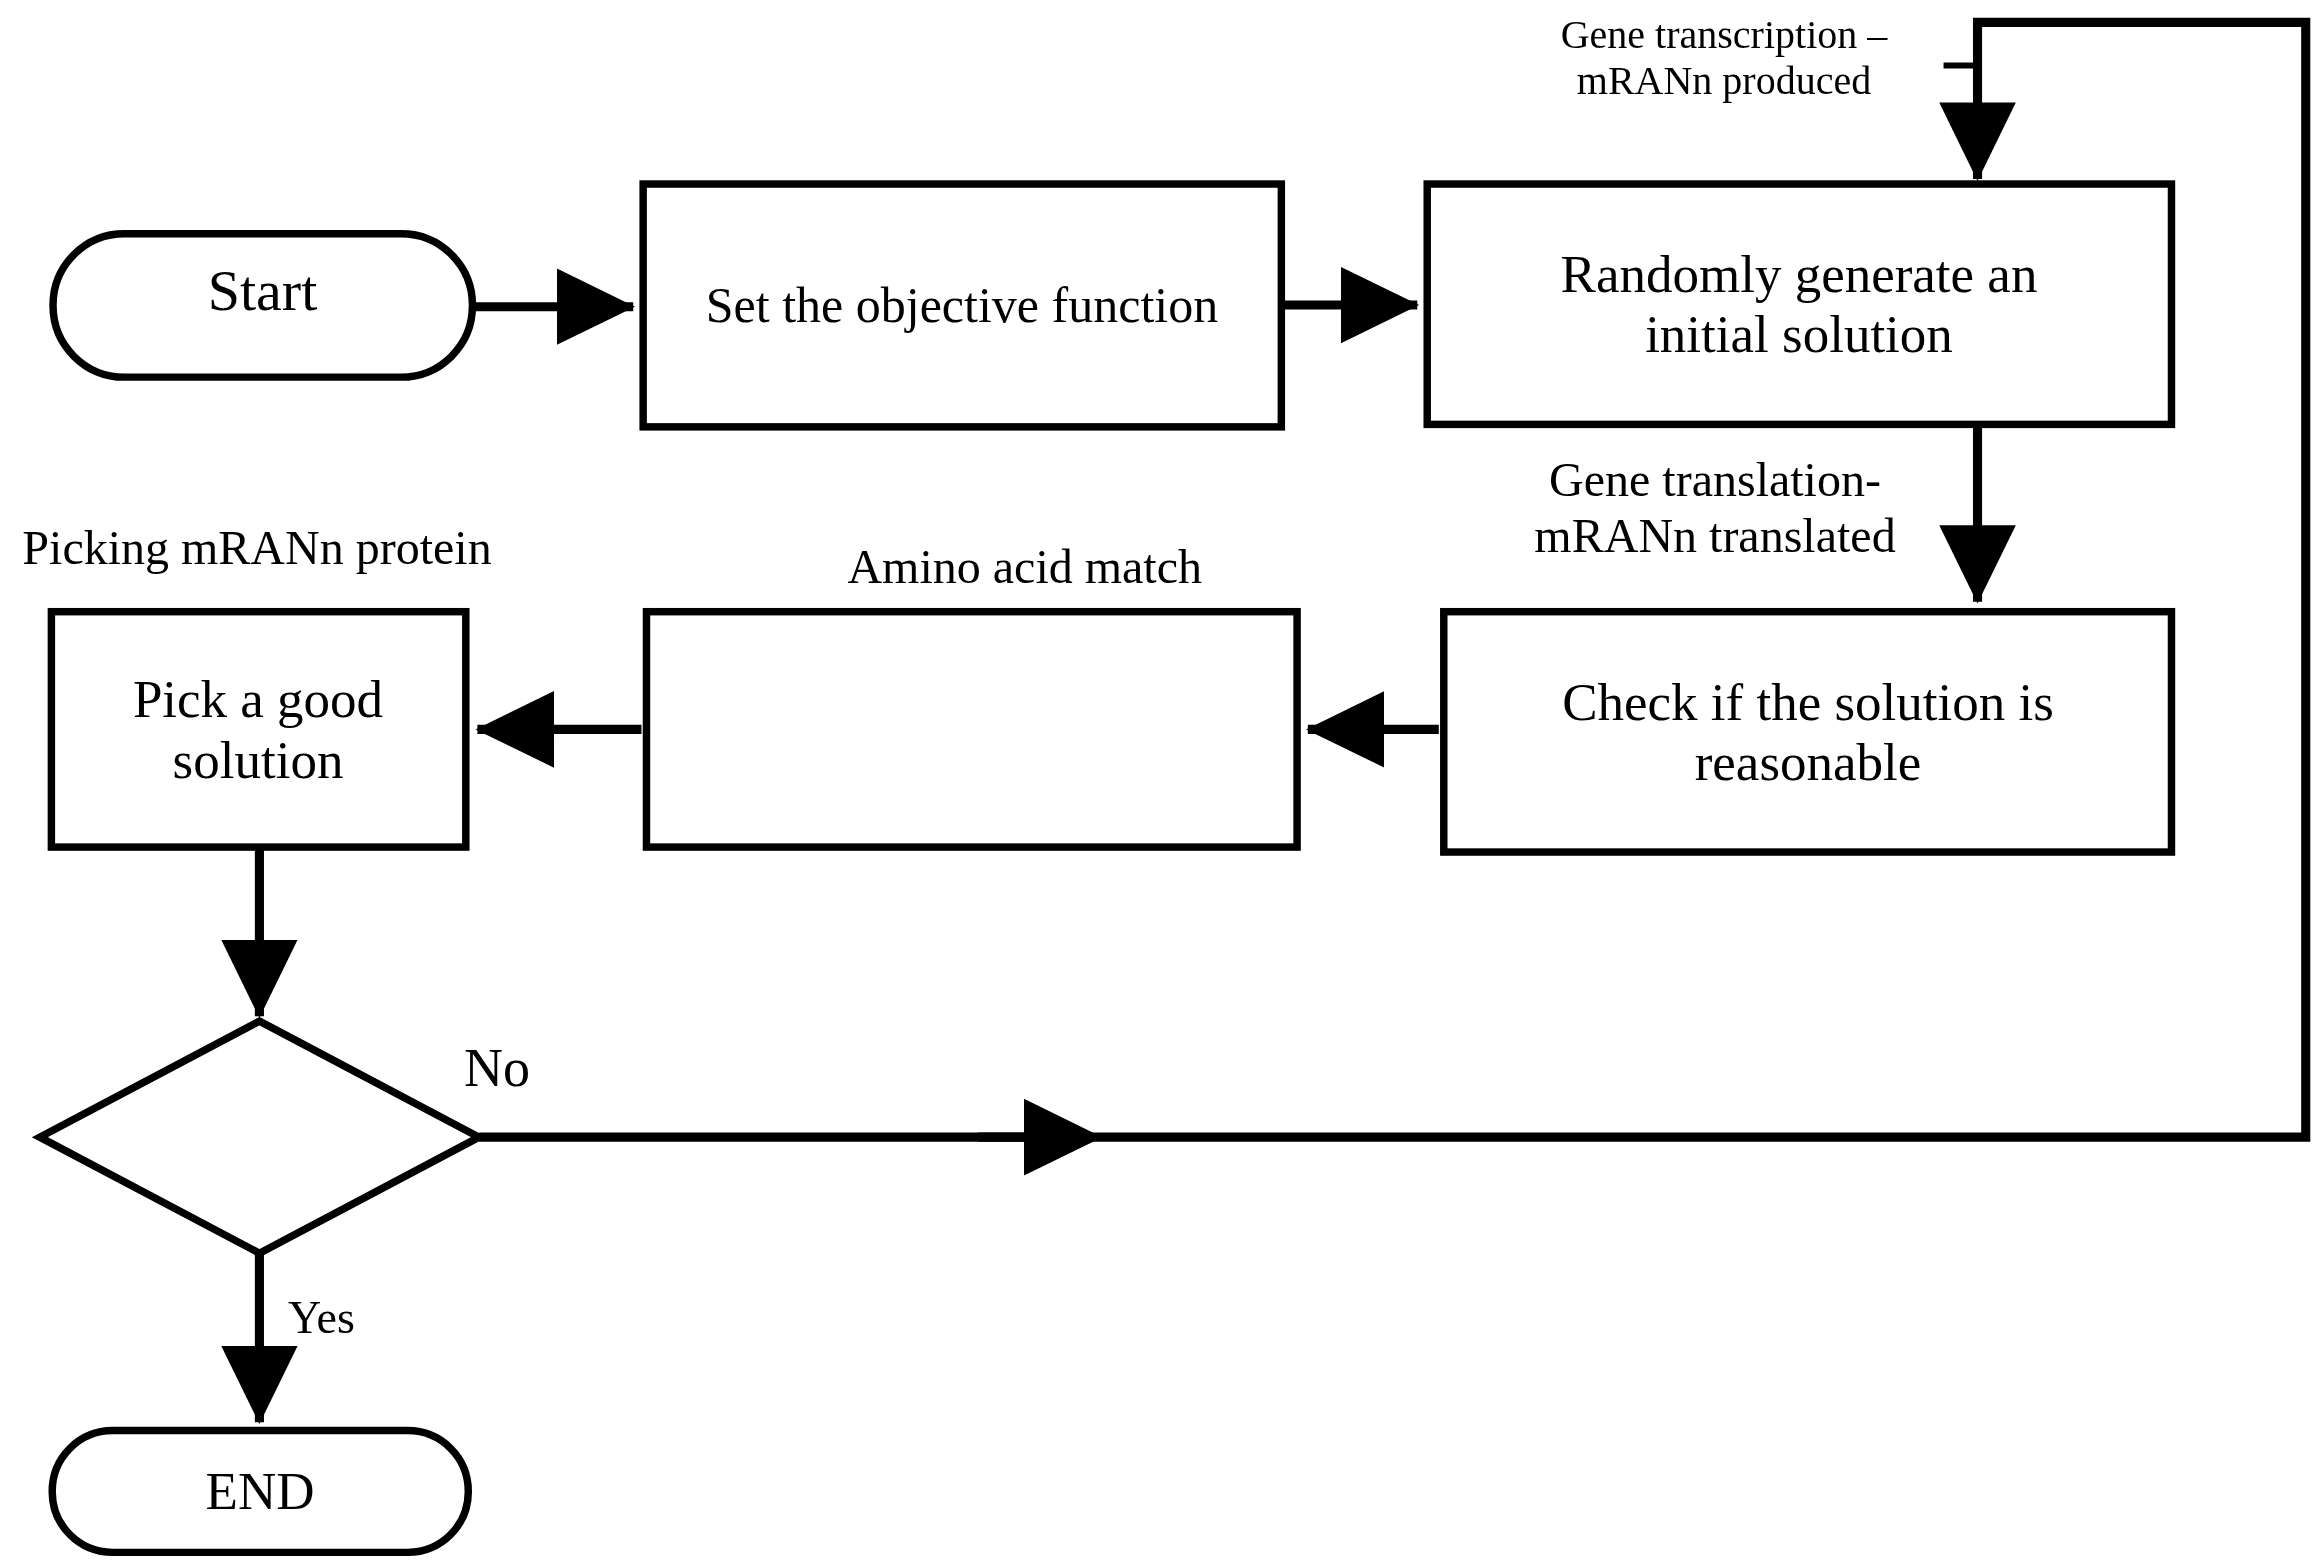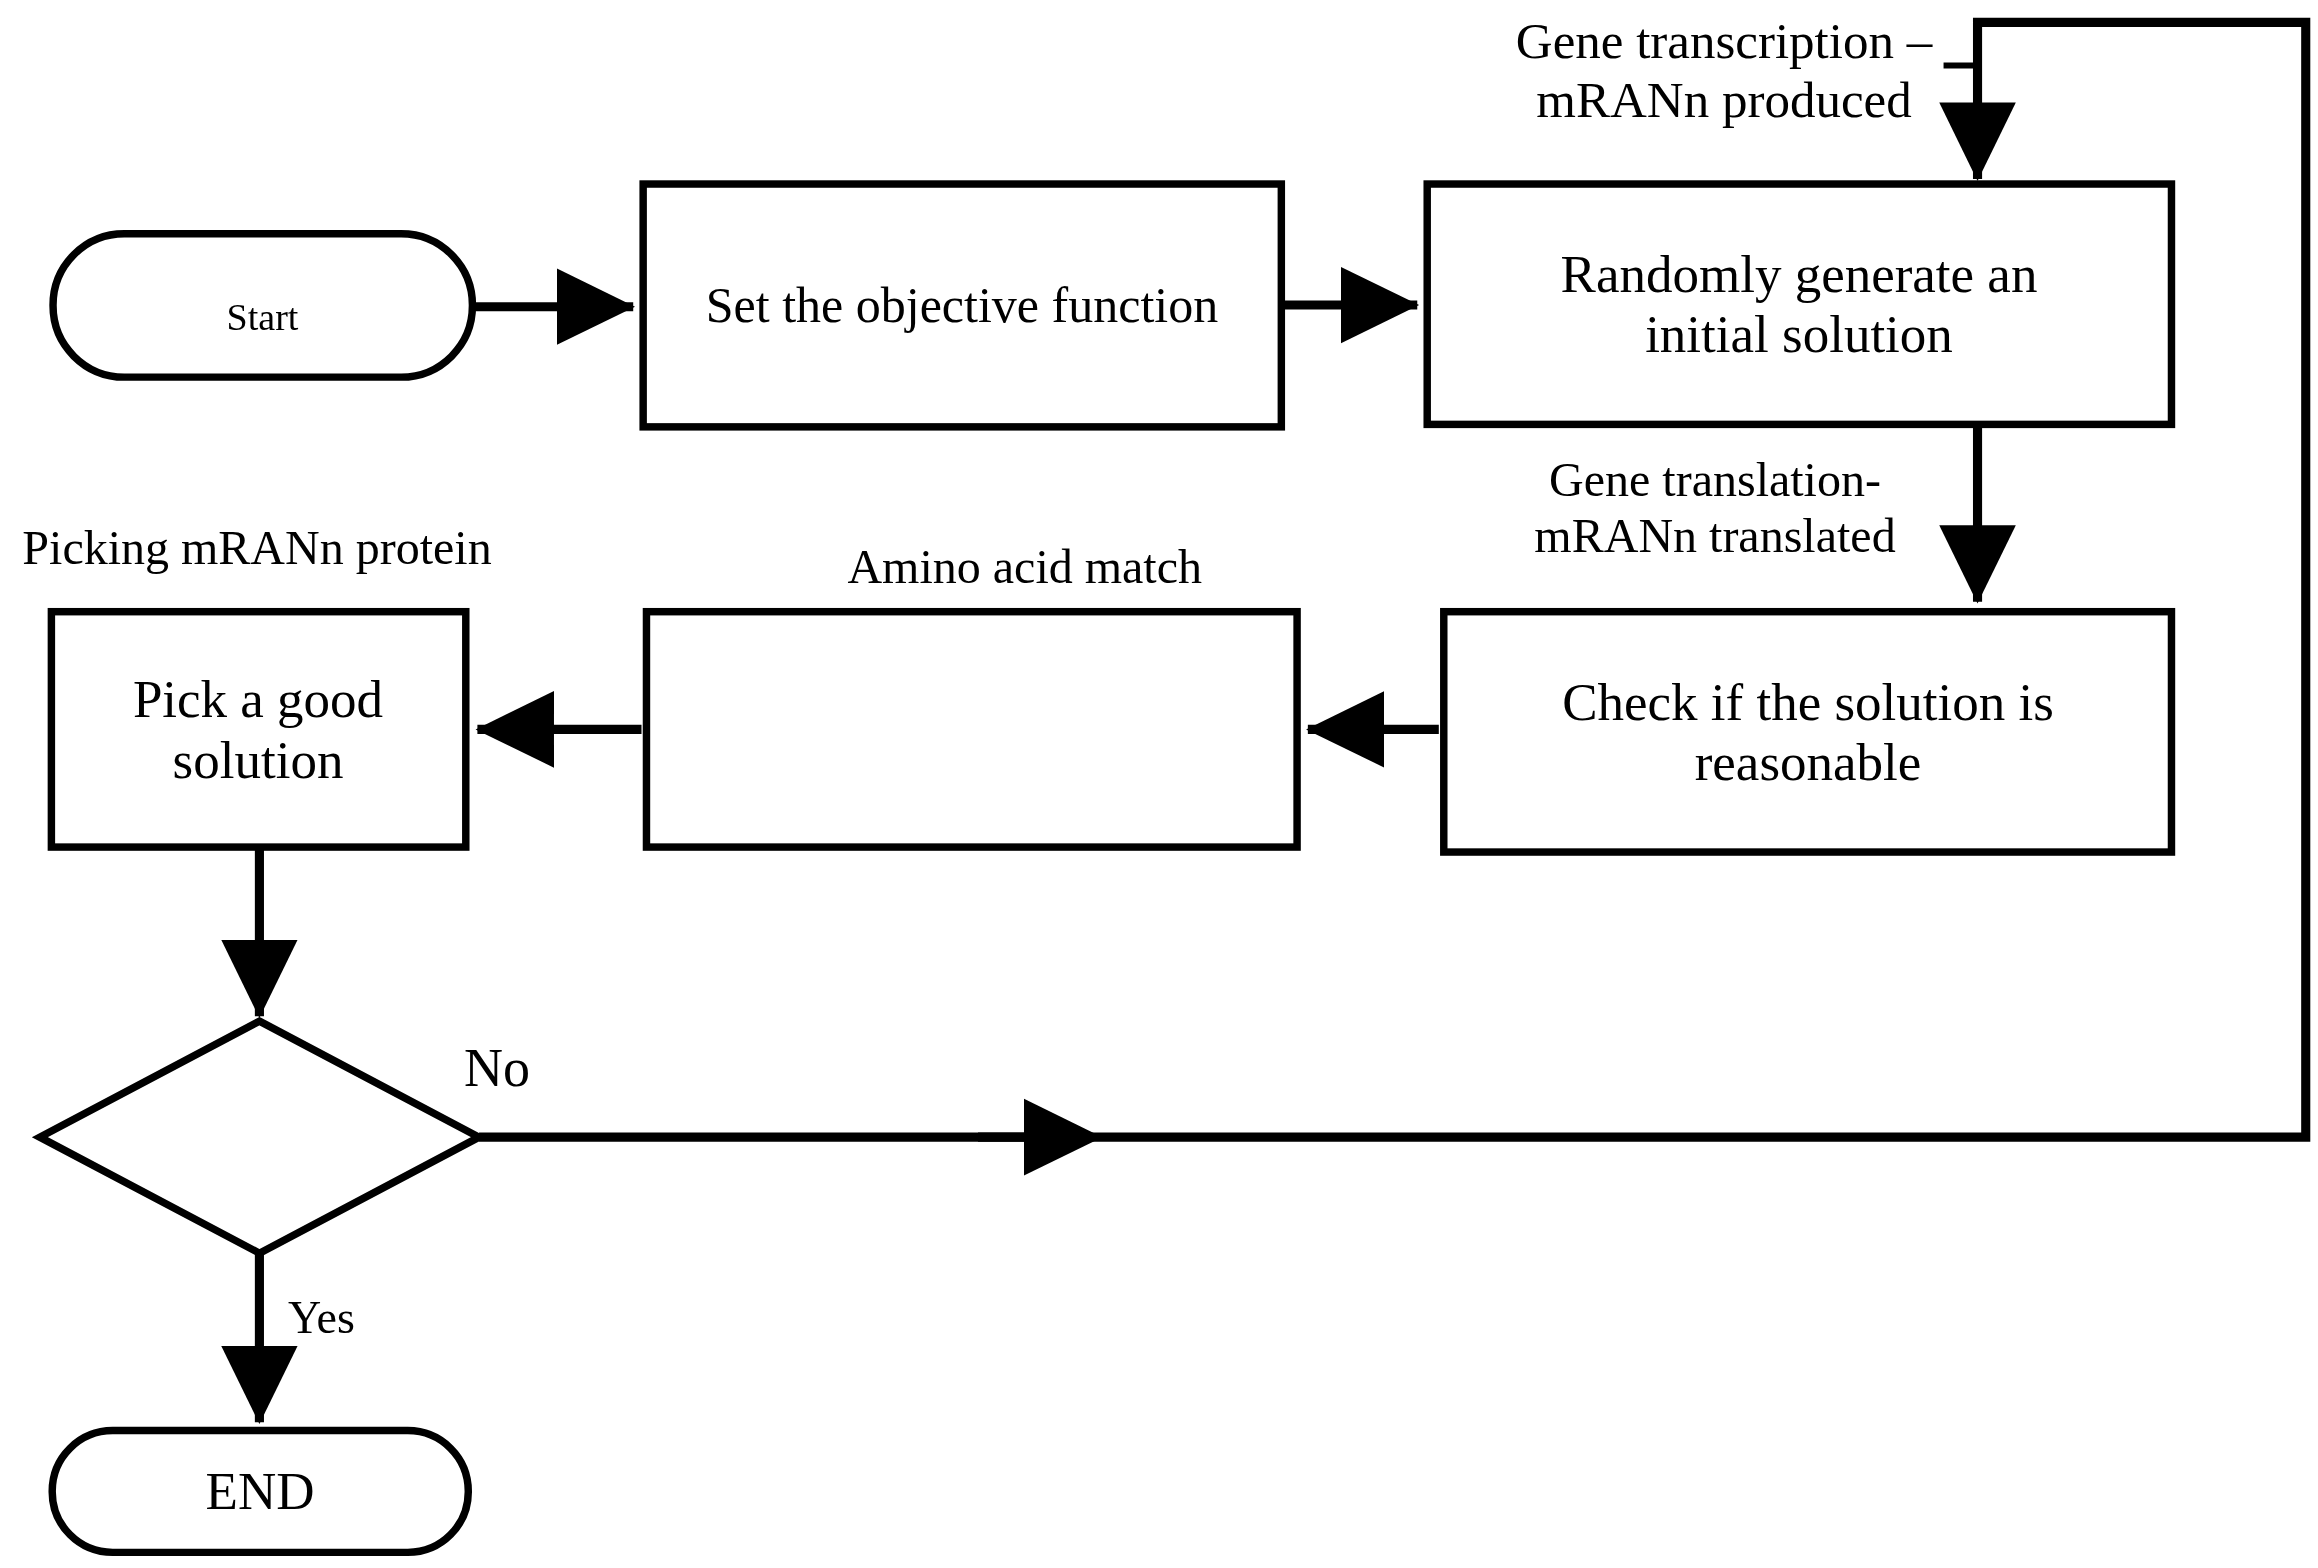--- a/index.html
+++ b/index.html
@@ -36,31 +36,31 @@
     pointer-events: none;
   }
   .edge-label {
     position: absolute;
     color: #000;
     white-space: pre-line;
     line-height: 1.16;
     text-align: center;
   }
   
-  .t-start   { left: 53px;   top: 246px;  width: 419px; height: 143px; font-size: 38px; }
+  .t-start   { left: 53px;   top: 220px;  width: 419px; height: 143px; font-size: 58px; }
   .t-obj     { left: 643px;  top: 184px;  width: 638px; height: 243px; font-size: 50px; }
   .t-rand    { left: 1427px; top: 184px;  width: 744px; height: 240px; font-size: 53px; }
   .t-check   { left: 1444px; top: 612px;  width: 728px; height: 240px; font-size: 53px; }
   .t-meet    { left: 646px;  top: 612px;  width: 651px; height: 235px; font-size: 53px; }
   .t-pick    { left: 51px;   top: 612px;  width: 414px; height: 235px; font-size: 53px; }
   .t-conv    { left: 51px;   top: 1096px; width: 414px; height: 83px; font-size: 45px; justify-content: flex-start; padding-left: 23px; box-sizing: border-box;}
   .t-end     { left: 52px;   top: 1430px; width: 416px; height: 122px; font-size: 53px; }
 
   
-  .l-transcription { left: 1492px; top: 11.6px;   width: 464px; font-size: 51px; text-align: center; }
+  .l-transcription { left: 1492px; top: 11.6px;   width: 464px; font-size: 40px; text-align: center; }
   .l-translation   { left: 1483px; top: 452px;  width: 464px; font-size: 48px; text-align: center; }
   .l-picking       { left: 0px;    top: 520px;  width: 514px; font-size: 48px; text-align: center; }
   .l-amino         { left: 738px;  top: 539px;  width: 464px; font-size: 48px; text-align: right; }
   .l-no            { left: 464px;  top: 1037px; width: 133px; font-size: 54px; text-align: left; }
   .l-yes           { left: 288px;  top: 1291px; width: 133px; font-size: 46px; text-align: left; }
 </style>
 </head>
 <body>
 
 <div id="stage">

